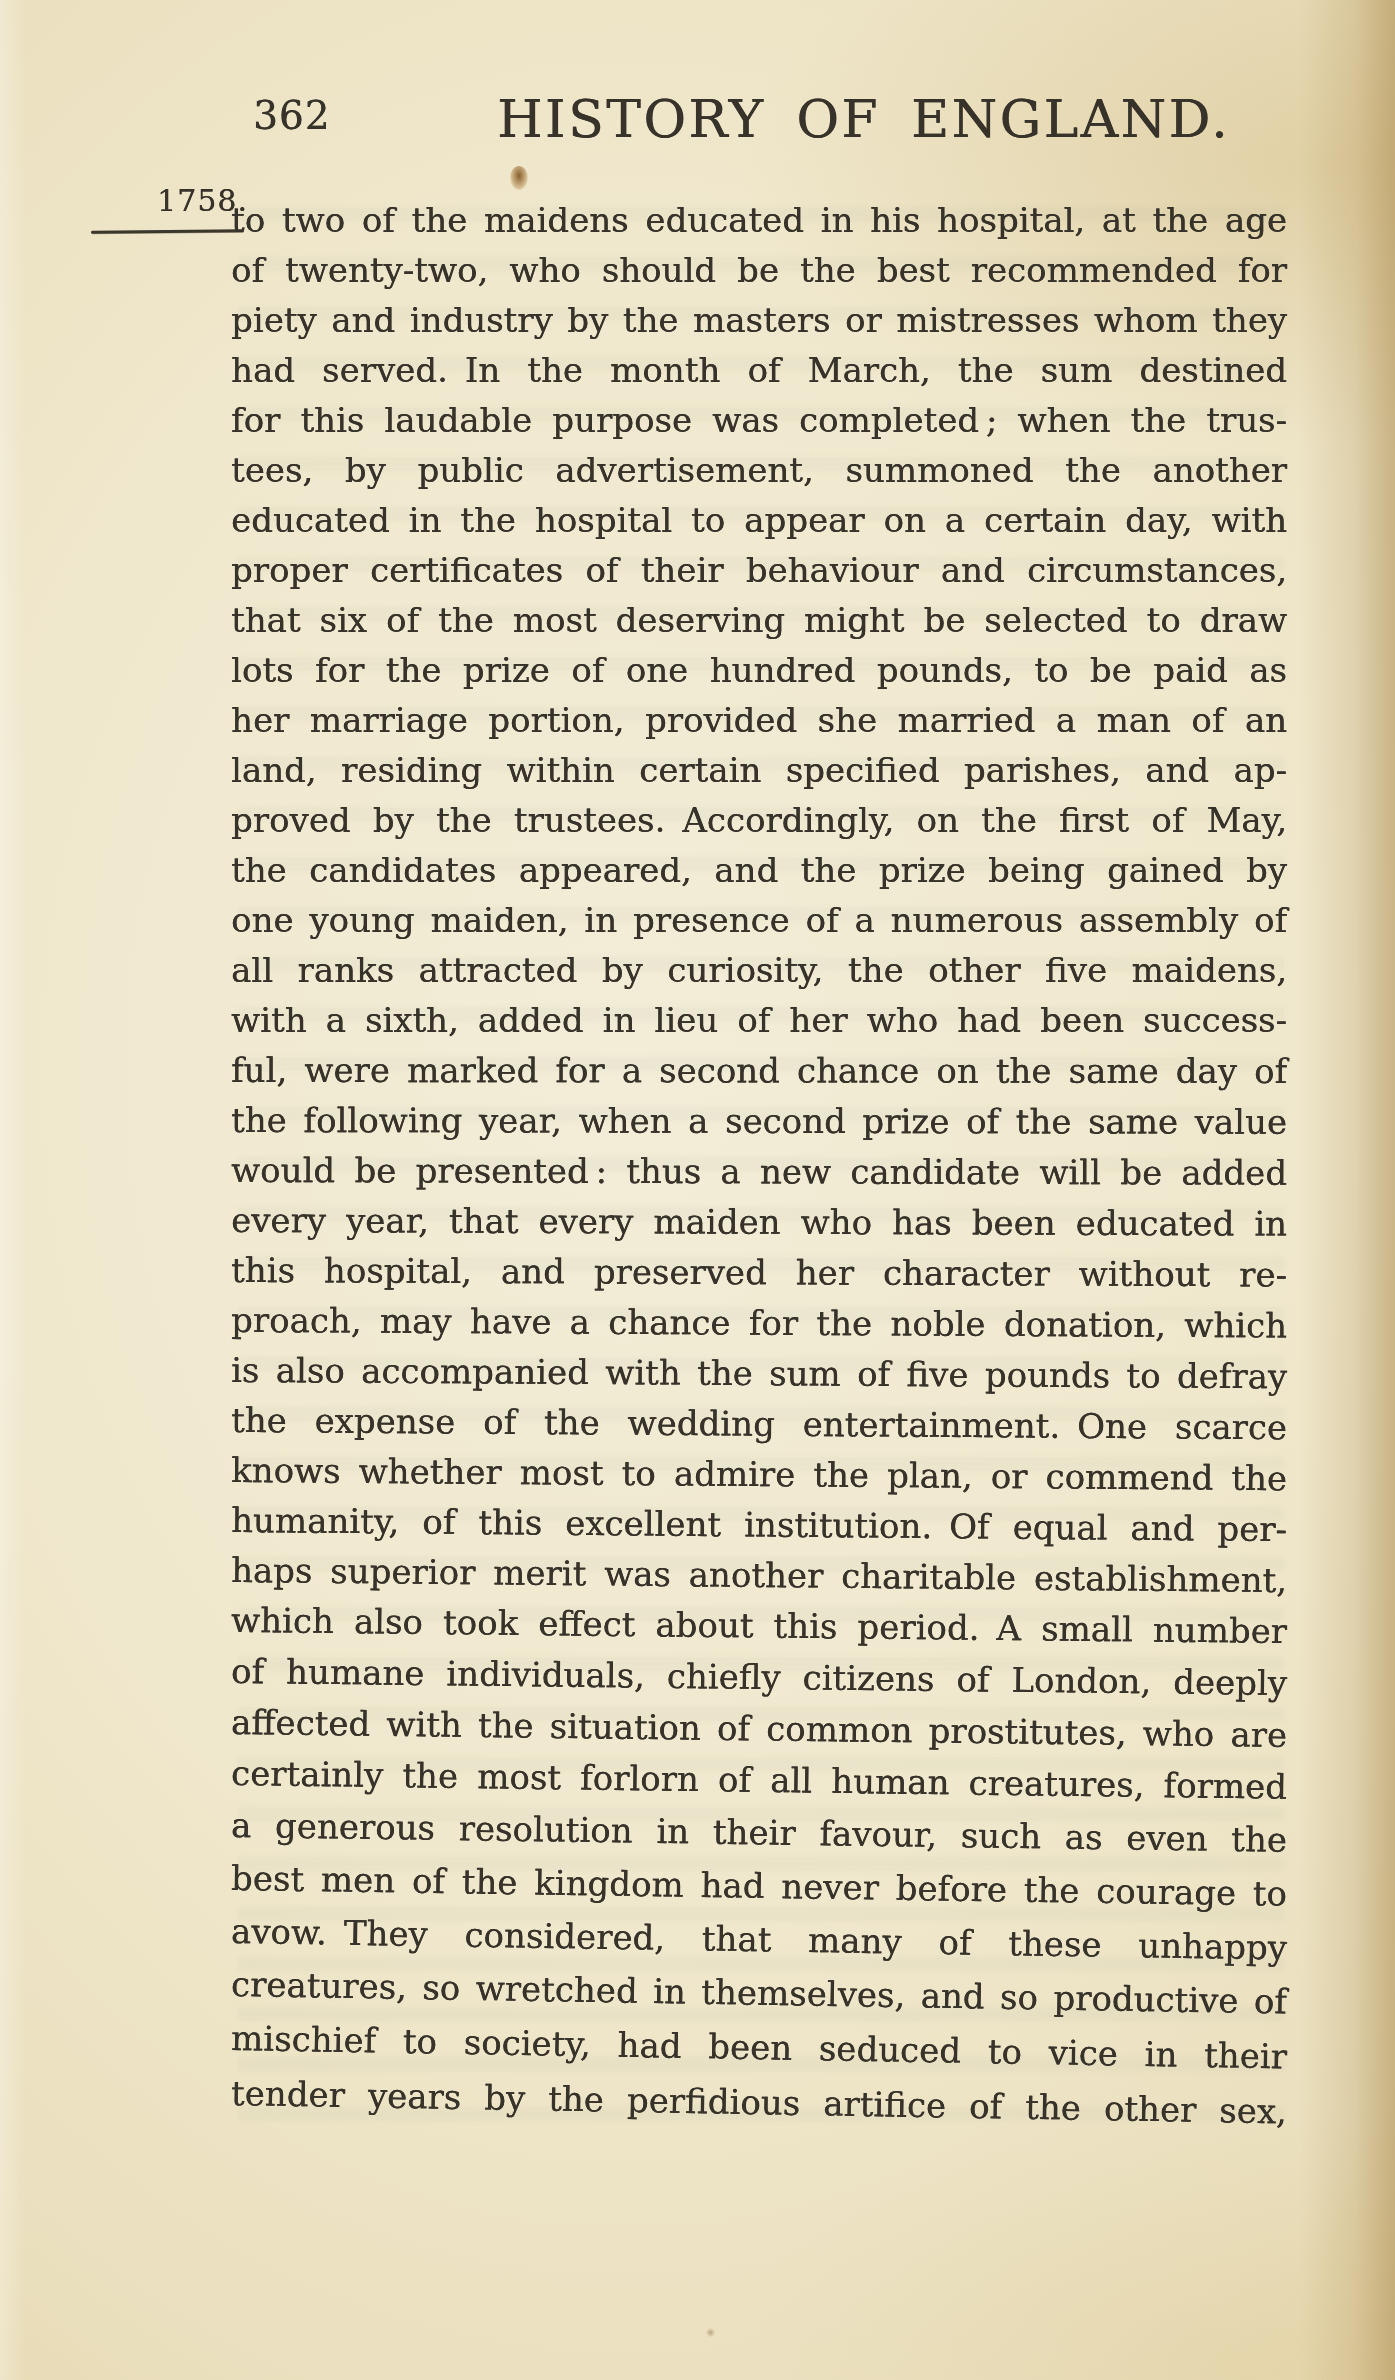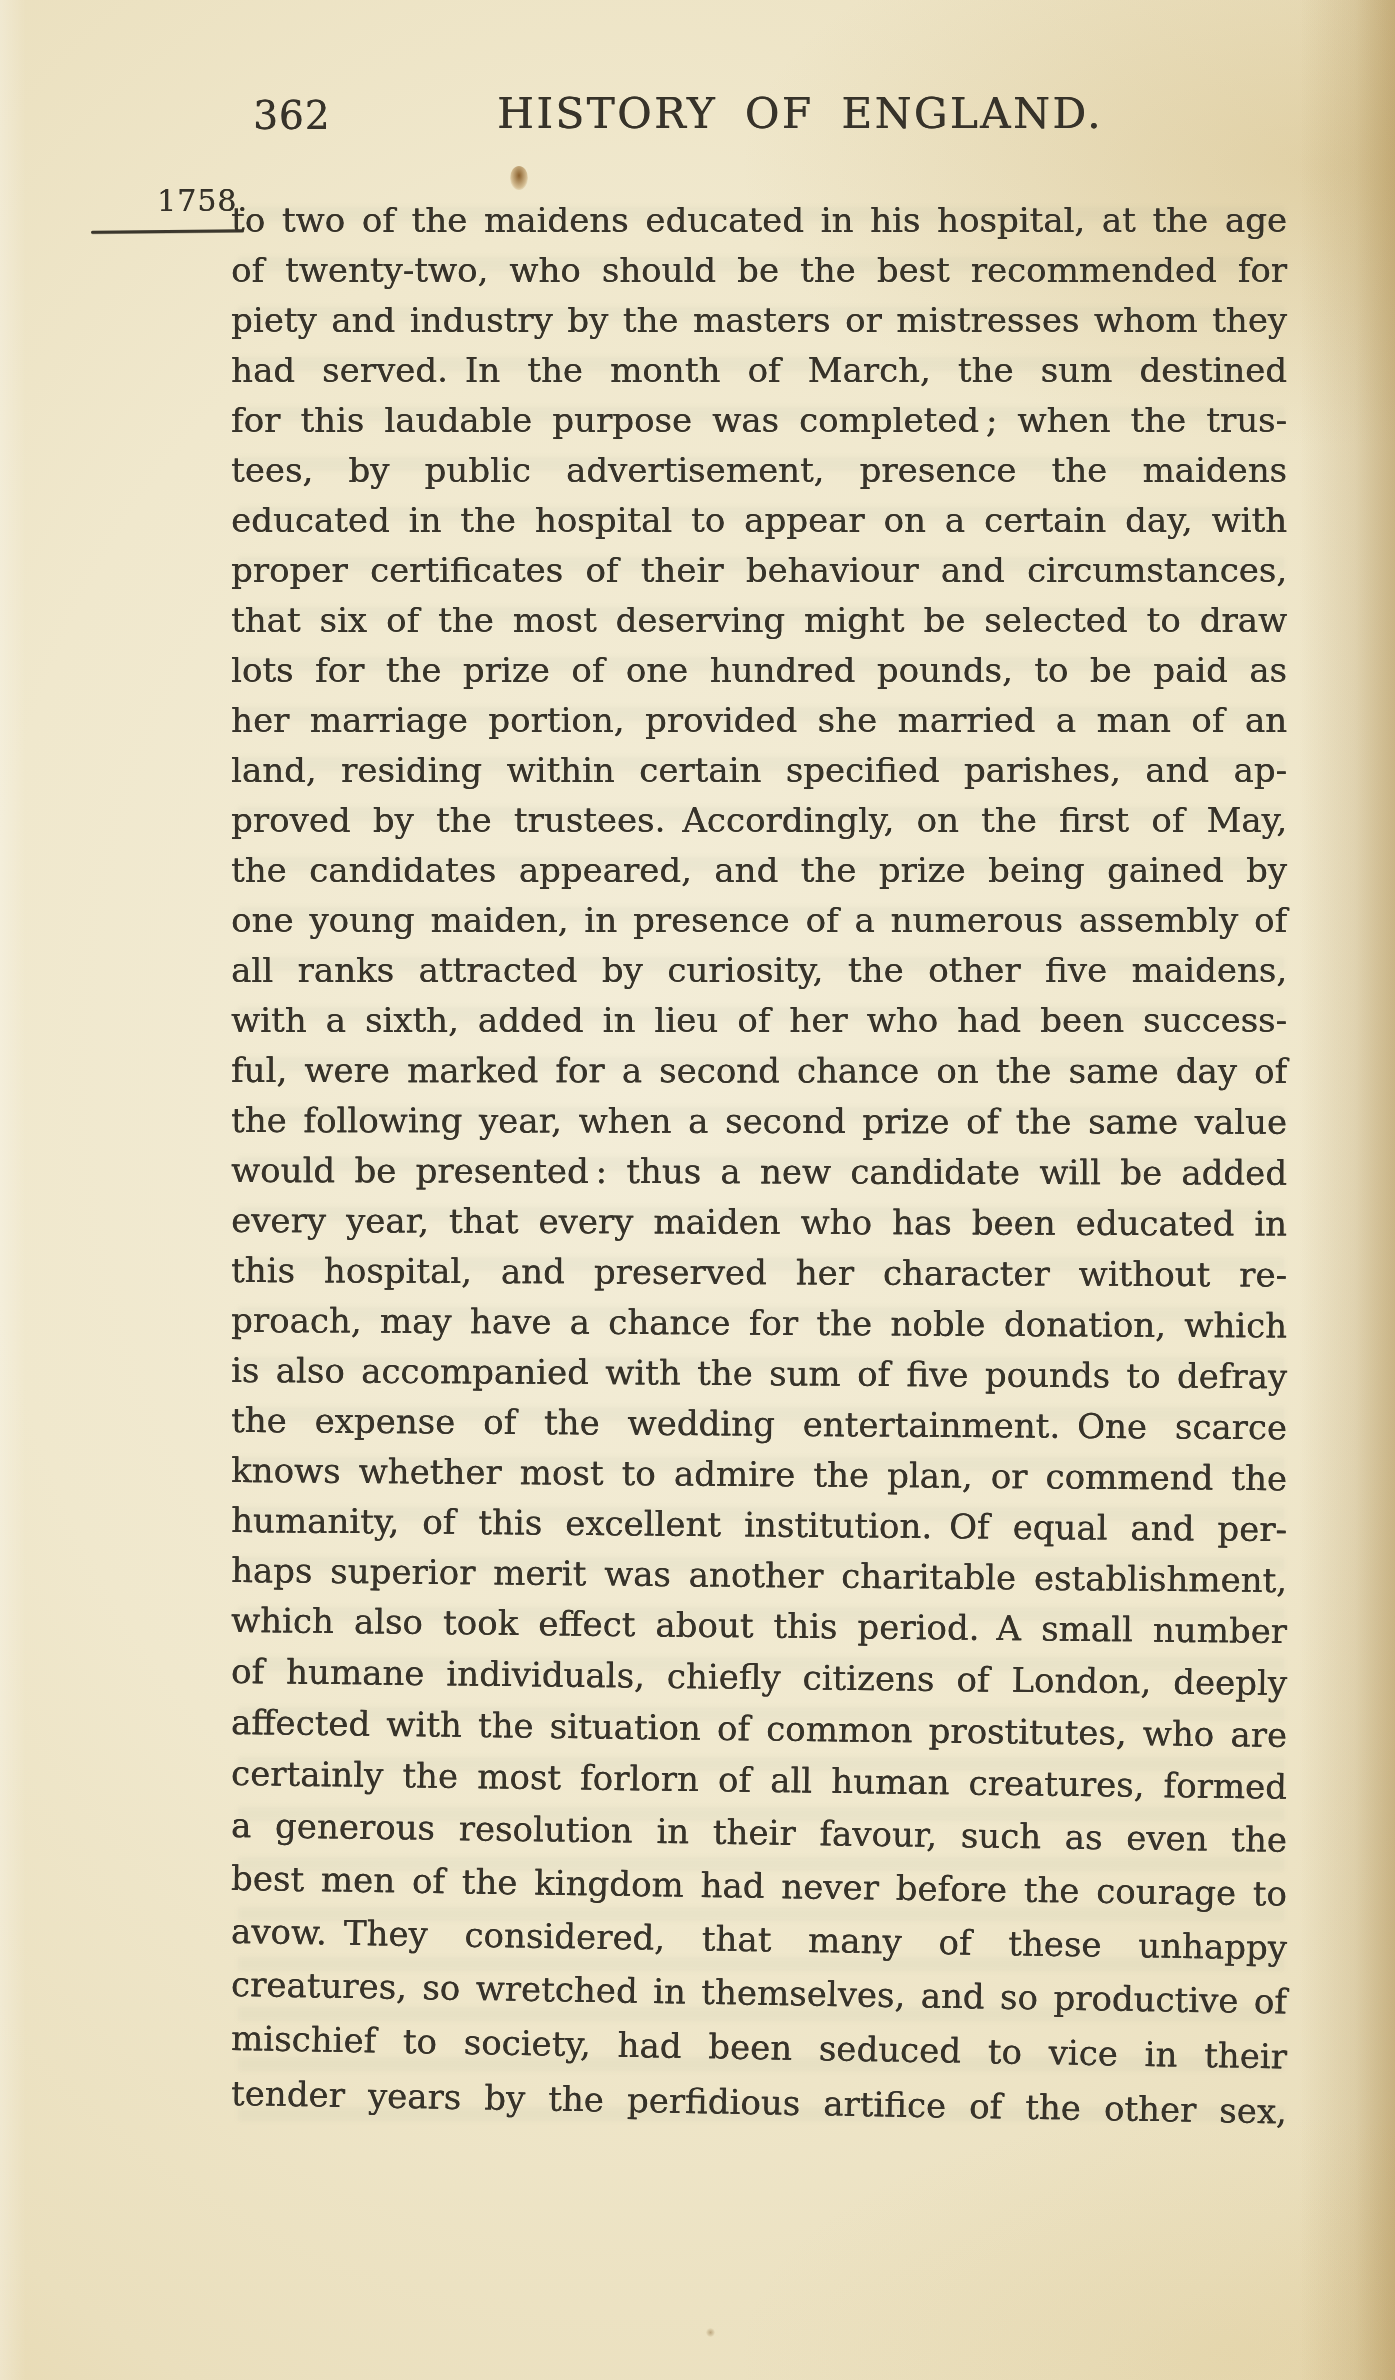--- a/index.html
+++ b/index.html
@@ -20,21 +20,21 @@
   }
   .running-header { position: absolute; top: 0; left: 0; width: 100%; height: 160px; }
   .page-number {
     position: absolute; left: 253px; top: 96px;
     font-size: 39px; line-height: 1;
     letter-spacing: 1px;
     text-shadow: 0.4px 0 0 currentColor;
   }
   .running-title {
     position: absolute; left: 497px; top: 93px;
-    font-size: 42px; line-height: 1;
+    font-size: 52px; line-height: 1;
     letter-spacing: 2.5px; word-spacing: 12px;
     text-shadow: 0.5px 0 0 currentColor;
     white-space: nowrap;
   }
   .margin-note { position: absolute; left: 0; top: 0; }
   .margin-year {
     position: absolute; left: 125px; top: 186px;
     font-size: 30px; line-height: 1;
     letter-spacing: 1px;
     text-shadow: 0.3px 0 0 currentColor;
@@ -108,21 +108,21 @@
     <span class="margin-year">1758.</span>
     <div class="margin-rule"></div>
   </div>
 
   <div class="body-text">
       <div class="line">to two of the maidens educated in his hospital, at the age</div>
       <div class="line">of twenty-two, who should be the best recommended for</div>
       <div class="line">piety and industry by the masters or mistresses whom they</div>
       <div class="line">had served. In the month of March, the sum destined</div>
       <div class="line">for this laudable purpose was completed ; when the trus-</div>
-      <div class="line">tees, by public advertisement, presence the maidens</div>
+      <div class="line">tees, by public advertisement, summoned the another</div>
       <div class="line">educated in the hospital to appear on a certain day, with</div>
       <div class="line">proper certificates of their behaviour and circumstances,</div>
       <div class="line">that six of the most deserving might be selected to draw</div>
       <div class="line">lots for the prize of one hundred pounds, to be paid as</div>
       <div class="line">her marriage portion, provided she married a man of an</div>
       <div class="line">land, residing within certain specified parishes, and ap-</div>
       <div class="line">proved by the trustees. Accordingly, on the first of May,</div>
       <div class="line">the candidates appeared, and the prize being gained by</div>
       <div class="line">one young maiden, in presence of a numerous assembly of</div>
       <div class="line">all ranks attracted by curiosity, the other five maidens,</div>

